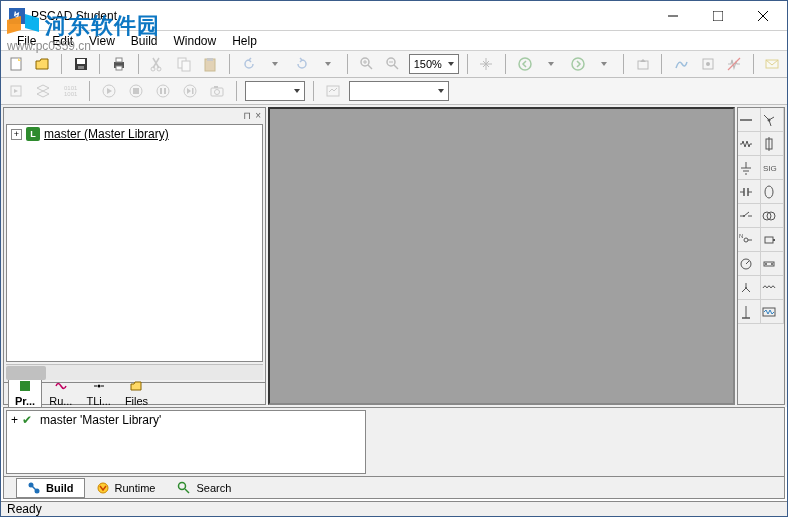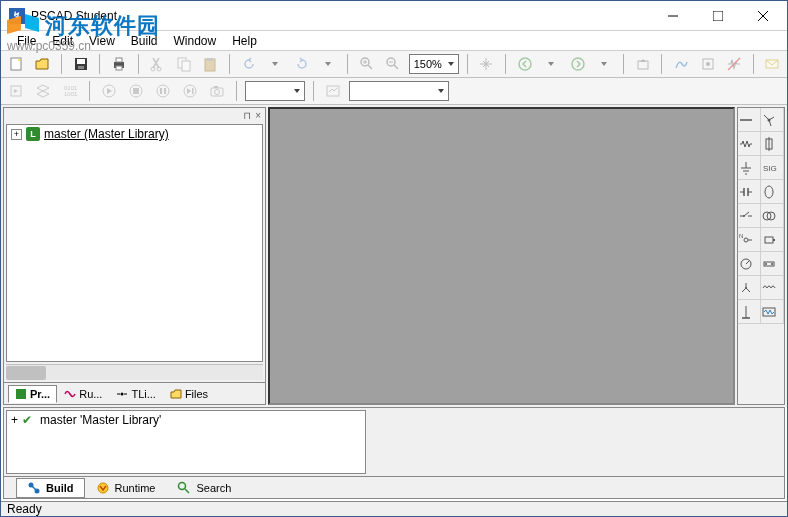--- a/index.html
+++ b/index.html
@@ -31,21 +31,21 @@
 .leftpanel .hdr { height: 14px; display:flex; justify-content:flex-end; align-items:center; padding-right:4px; gap:4px; }
 .leftpanel .hdr .pin, .leftpanel .hdr .cls { cursor:pointer; font-size:10px; color:#666; }
 .tree { flex:1; background:#fff; border:1px solid #888; margin:2px; overflow:auto; }
 .tree .row { display:flex; align-items:center; padding:2px 4px; gap:4px; }
 .tree .exp { width:11px; height:11px; border:1px solid #888; display:flex; align-items:center; justify-content:center; font-size:9px; line-height:1; cursor:pointer; background:#fff; }
 .tree .ticon { width:14px; height:14px; background:#2e8b2e; border-radius:2px; display:flex; align-items:center; justify-content:center; color:#fff; font-size:9px; font-weight:bold; }
 .tree .tlabel { font-size:12px;text-decoration:underline; }
 .hscroll { height:16px; background:#e8e8e8; border-top:1px solid #c0c0c0; position:relative; margin:0 2px 2px 2px; }
 .hscroll .thumb { position:absolute; left:0; top:1px; width:40px; height:14px; background:#c0c0c0; border-radius:2px; }
 .tabs-bot { height:22px; display:flex; align-items:center; padding-left:4px; background:#f0f0f0; border-top:1px solid #888; }
-.tabs-bot .tabx { display:flex; align-items:center; padding:2px 6px; gap:3px; border:1px solid transparent; cursor:pointer; font-size:11px; }
+.tabs-bot .tabx { display:flex; align-items:center; padding:2px 6px; gap:3px; border:1px solid transparent; cursor:pointer; font-size:11px;flex-direction:column; }
 .tabs-bot .tabx.active { background:#fff; border-color:#888; border-bottom-color:#fff; font-weight:bold; }
 .tabs-bot .tabx .ti { width:12px; height:12px; }
 .canvas { flex:1; background:#a0a0a0; border:2px inset #888; margin:2px 2px 2px 0; }
 .rightbar { width:48px; display:flex; flex-direction:column; background:#f0f0f0; margin:2px 2px 2px 0; border:1px solid #888; }
 .rightbar .rrow { display:flex; height:24px; }
 .rightbar .rcell { flex:1; display:flex; align-items:center; justify-content:flex-start; border-bottom:1px solid #d0d0d0; border-right:1px solid #d0d0d0; cursor:pointer; }
 .bottompanel { height:92px; border:1px solid #888; margin:0 2px 2px 2px; background:#f0f0f0; display:flex; flex-direction:column; }
 .btree { flex:1; background:#fff; border:1px solid #888; margin:2px; }
 .btree .row { display:flex; align-items:center; padding:2px 4px; gap:4px; }
 .btree .bicon { width:14px; height:14px; color:#2e8b2e; font-size:12px; }

